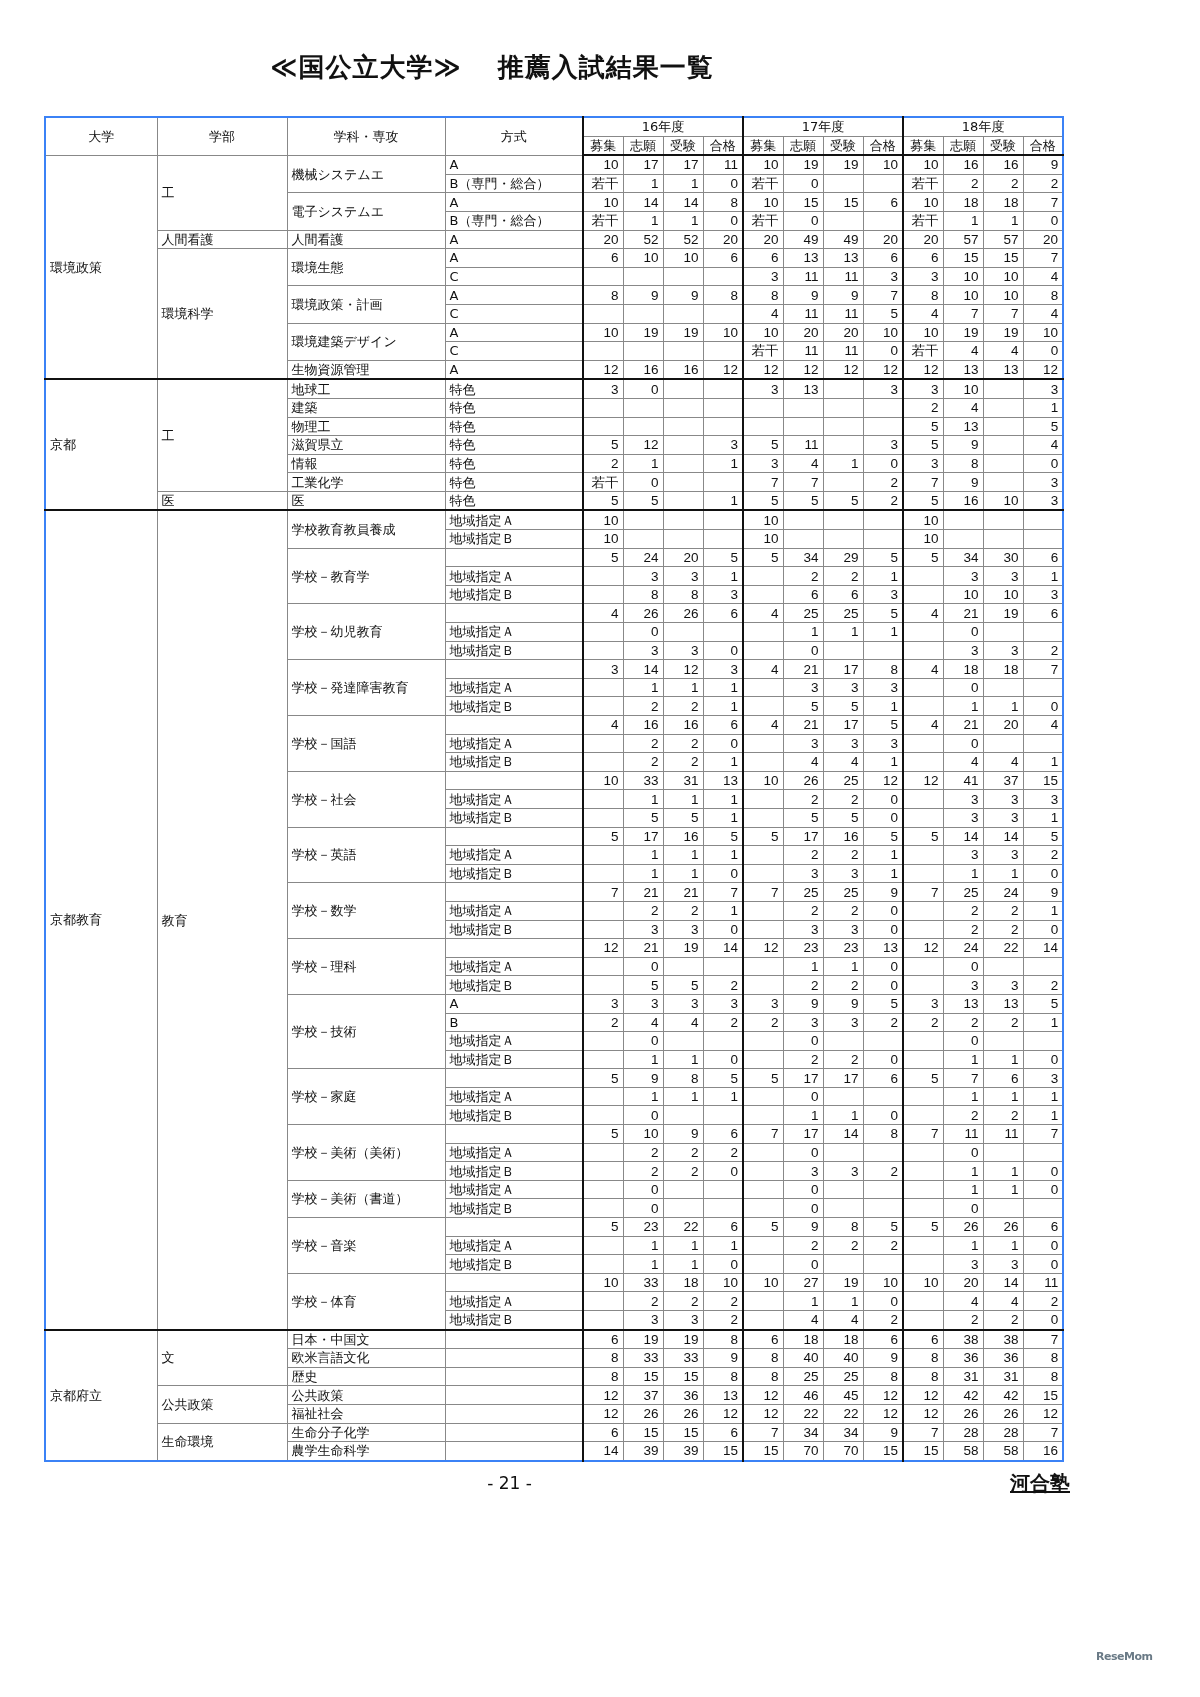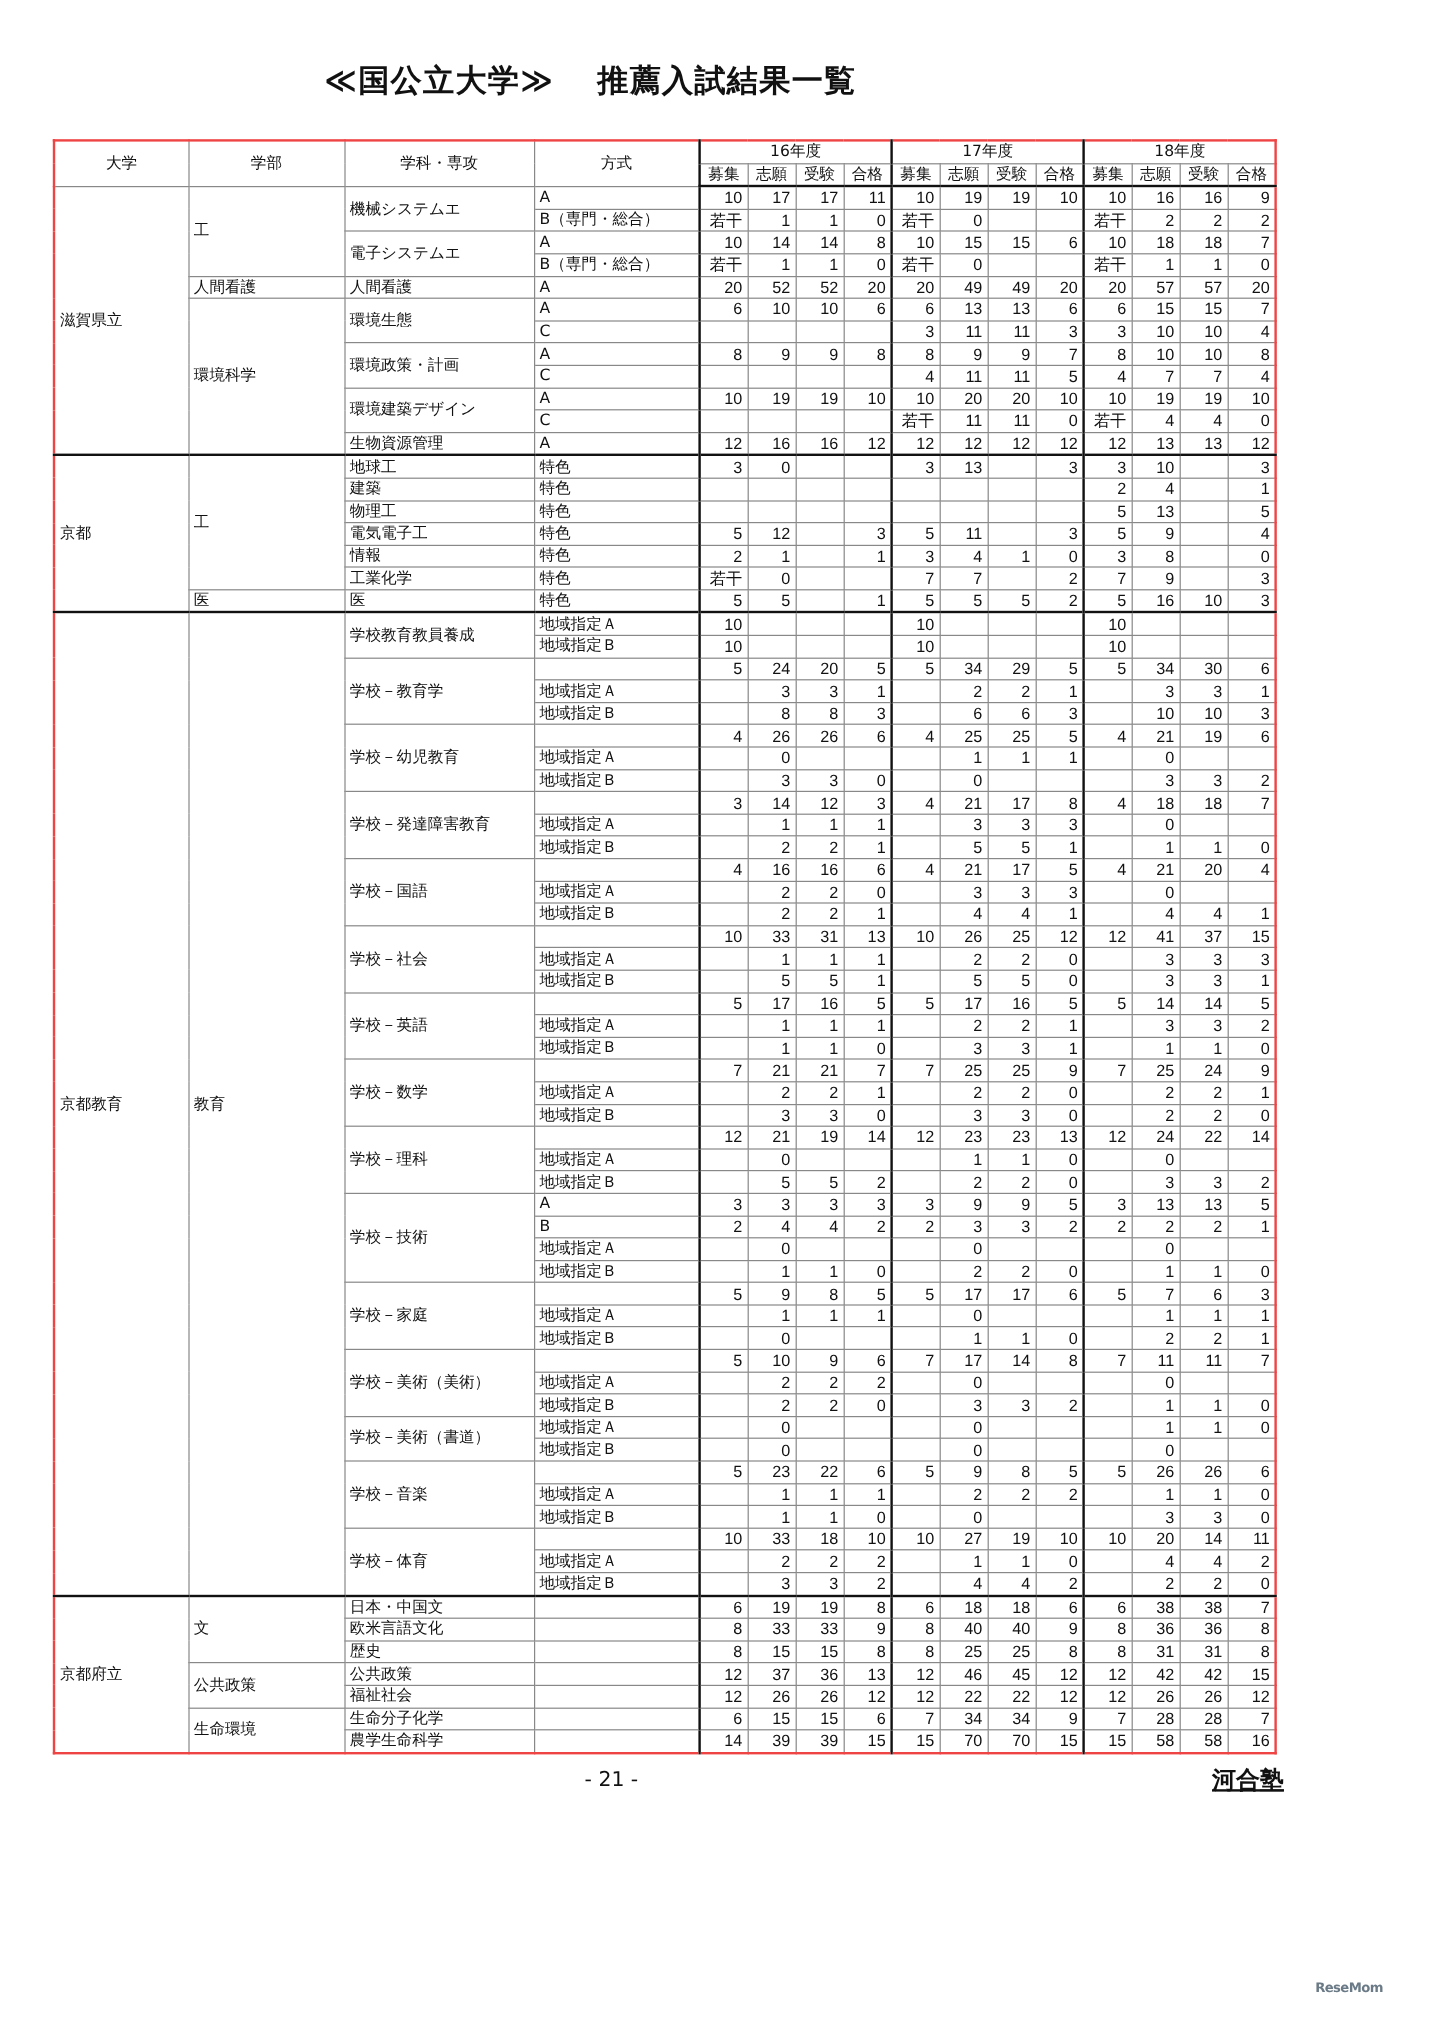--- a/index.html
+++ b/index.html
@@ -1,19 +1,19 @@
 <!DOCTYPE html>
 <html><head>
 <meta charset="utf-8">
 <style>
   html,body{margin:0;padding:0;background:#fff;}
   body{width:1200px;height:1697px;position:relative;font-family:"DejaVu Sans","Liberation Sans",sans-serif;color:#111;overflow:hidden;}
   .title{position:absolute;top:50px;left:0;width:984px;text-align:center;font-size:26px;font-weight:bold;letter-spacing:1px;}
   .title .sp{display:inline-block;width:36px;}
-  table.res{position:absolute;top:116px;left:44px;width:1018px;border-collapse:collapse;table-layout:fixed;font-size:13px;border:2px solid #ef4444;}
+  table.res{position:absolute;top:116px;left:44px;width:1018px;border-collapse:collapse;table-layout:fixed;font-size:13px;border:2px solid #3b82f6;}
   table.res td, table.res th{border:1px solid #888;padding:0 4px;height:17.6px;line-height:17px;white-space:nowrap;overflow:hidden;}
   table.res th{font-weight:normal;text-align:center;font-size:13px;}
   td.num{text-align:right;font-family:"Liberation Sans Narrow","Liberation Sans",sans-serif;font-size:13.5px;padding-right:5px;}
   td.lbl{text-align:left;}
   .bl{border-left:2px solid #111 !important;}
   tr.grp-top td{border-top:2px solid #111;margin-top:30px;}
   thead tr.h2 th{border-bottom:2px solid #111;}
   .page{position:absolute;top:1473px;left:0;width:1019px;text-align:center;font-size:17px;}
   .brand{position:absolute;top:1470px;left:1010px;font-size:20px;font-weight:bold;text-decoration:underline;}
   .wm{position:absolute;top:1650px;left:1096px;font-size:11px;font-weight:bold;color:#6a7a86;letter-spacing:-0.5px;}
@@ -64,21 +64,21 @@
         <th>受験</th>
         <th>合格</th>
         <th class="bl">募集</th>
         <th>志願</th>
         <th>受験</th>
         <th>合格</th>
       </tr>
   </thead>
   <tbody id="tbody">
       <tr>
-        <td class="lbl" rowspan="12" style="vertical-align: middle;">滋賀県立</td>
+        <td class="lbl" rowspan="12" style="vertical-align: middle;">環境政策</td>
         <td class="lbl" rowspan="4" style="vertical-align: middle;">工</td>
         <td class="lbl" rowspan="2">機械システムエ</td>
         <td class="lbl">A</td>
         <td class="num bl">10</td>
         <td class="num">17</td>
         <td class="num">17</td>
         <td class="num">11</td>
         <td class="num bl">10</td>
         <td class="num">19</td>
         <td class="num">19</td>
@@ -305,21 +305,21 @@
         <td class="num bl"></td>
         <td class="num"></td>
         <td class="num"></td>
         <td class="num"></td>
         <td class="num bl">5</td>
         <td class="num">13</td>
         <td class="num"></td>
         <td class="num">5</td>
       </tr>
       <tr>
-        <td class="lbl">電気電子工</td>
+        <td class="lbl">滋賀県立</td>
         <td class="lbl">特色</td>
         <td class="num bl">5</td>
         <td class="num">12</td>
         <td class="num"></td>
         <td class="num">3</td>
         <td class="num bl">5</td>
         <td class="num">11</td>
         <td class="num"></td>
         <td class="num">3</td>
         <td class="num bl">5</td>

